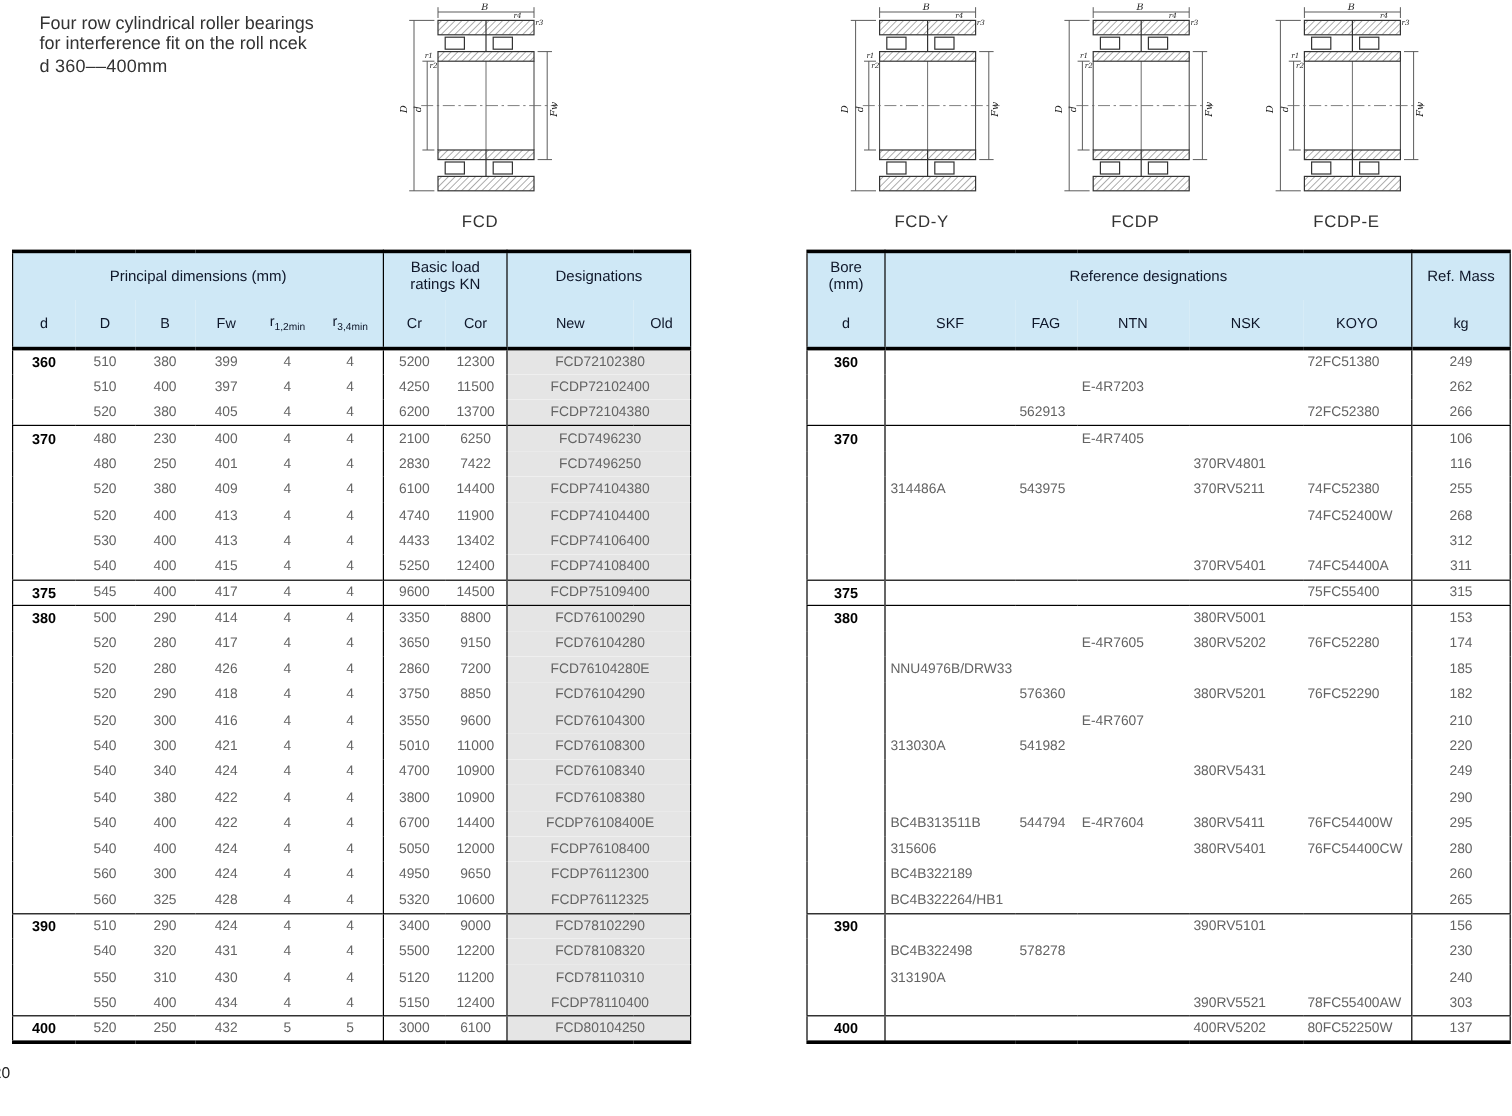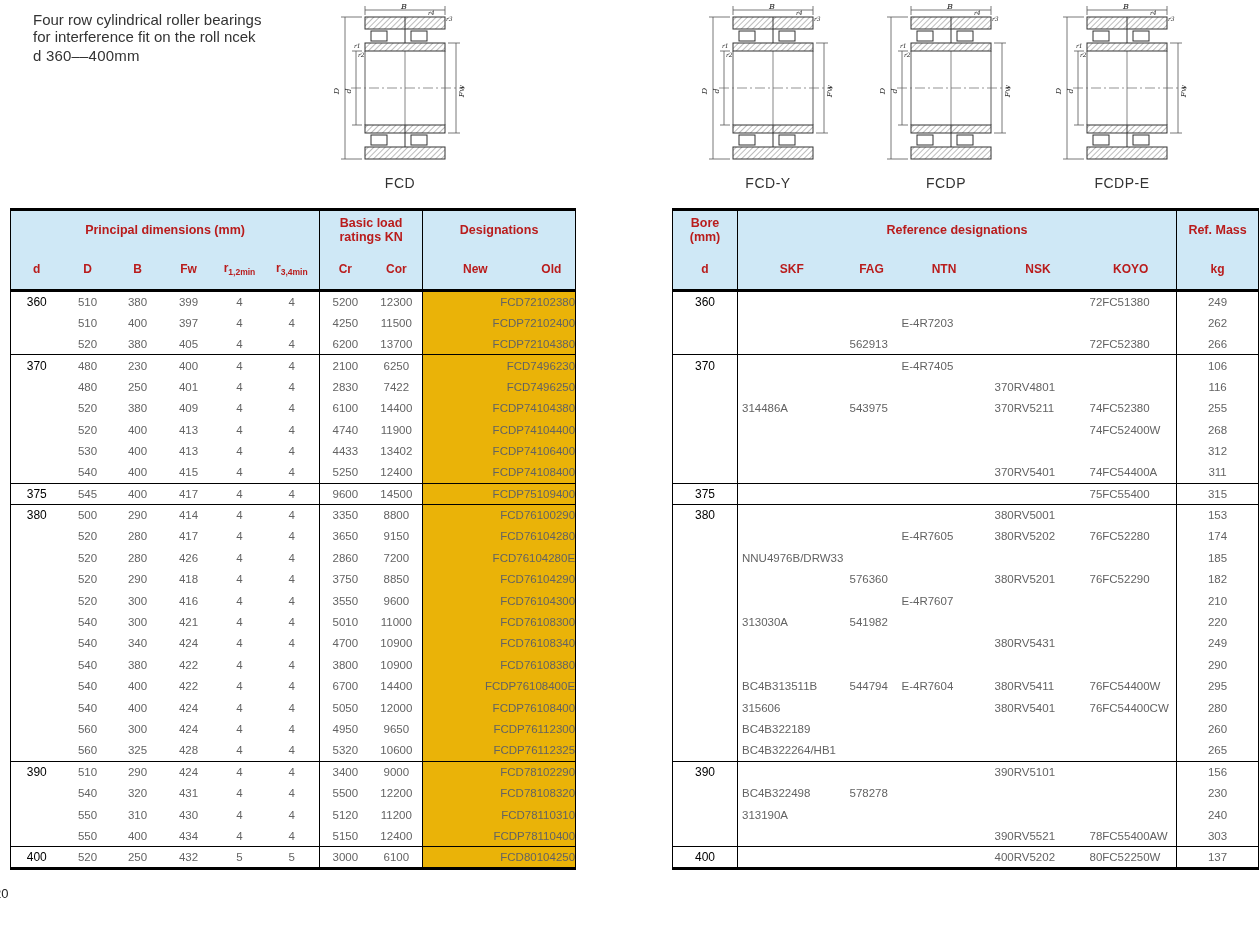--- a/index.html
+++ b/index.html
@@ -13,30 +13,30 @@
   .page-number{position:absolute;left:-6px;top:886px;font-size:13px;color:#222}
 
   .diagram-slot{position:absolute;top:3px;width:150px}
   .diagram-caption{text-align:center;font-size:14px;color:#333;margin-top:0;letter-spacing:.5px}
 
   table.catalog-table{border-collapse:collapse;table-layout:fixed;position:absolute;top:208px;
     border-top:3px solid #000;border-bottom:3px solid #000;border-left:1px solid #000;border-right:1px solid #000}
   #left-table{left:10px;width:565px}
   #right-table{left:672px;width:586px}
 
-  thead th{background:#cfe8f6;font-weight:bold;color:#b91c1c;vertical-align:middle;text-align:center}
+  thead th{background:#cfe8f6;font-weight:normal;color:#0f172a;vertical-align:middle;text-align:center}
   thead tr.group-row th{font-size:12.5px;height:40px;line-height:14px}
   thead tr.col-row th{font-size:12px;height:41px;border-bottom:3px solid #000}
   sub{font-size:8.5px}
 
   .vl{border-left:1px solid #000}
 
   tbody td{font-size:11.5px;color:#636363;text-align:center;height:21.4px;white-space:nowrap;overflow:hidden;vertical-align:middle}
-  tbody td.c-bold{font-weight:normal;color:#000;font-size:12px}
-  tbody td.desig{background:#eab308;text-align:right;padding-left:2px}
+  tbody td.c-bold{font-weight:bold;color:#000;font-size:12px}
+  tbody td.desig{background:#e5e5e5;text-align:center;padding-left:2px}
   tbody td.lft{text-align:left;padding-left:4px}
   tbody tr.group-start td{border-top:1px solid #000}
 </style>
 </head>
 <body>
 
 <div class="title-block">
   <div class="title-line">Four row cylindrical roller bearings</div>
   <div class="title-line">for interference fit on the roll ncek</div>
   <div class="subtitle">d 360––400mm</div>

